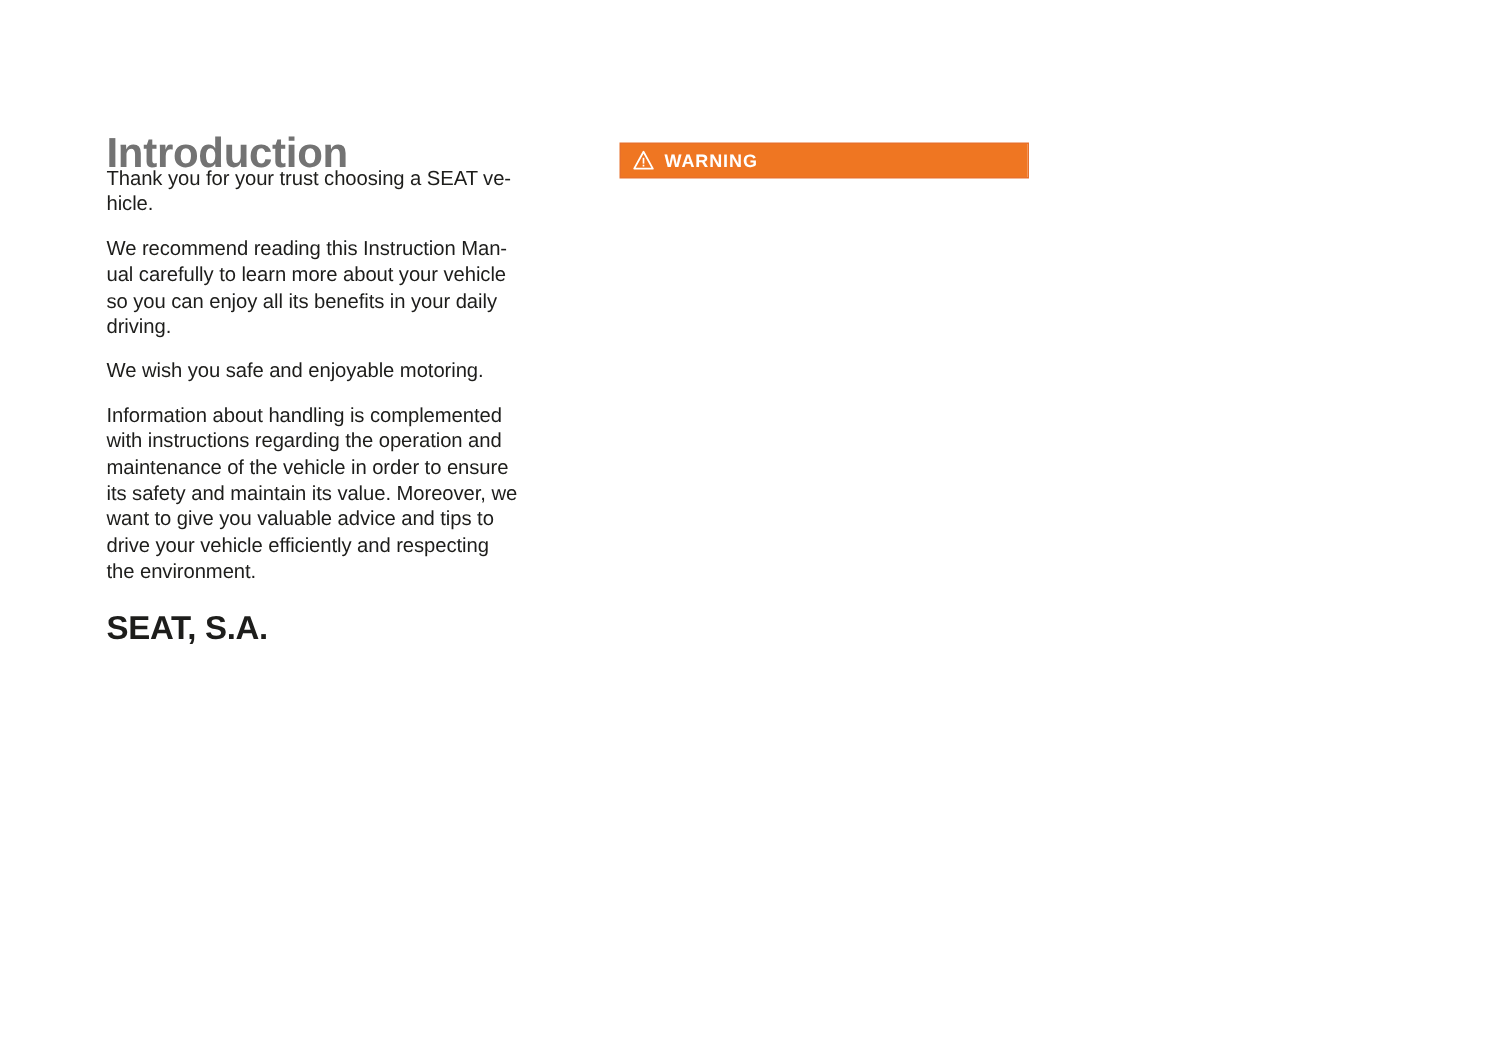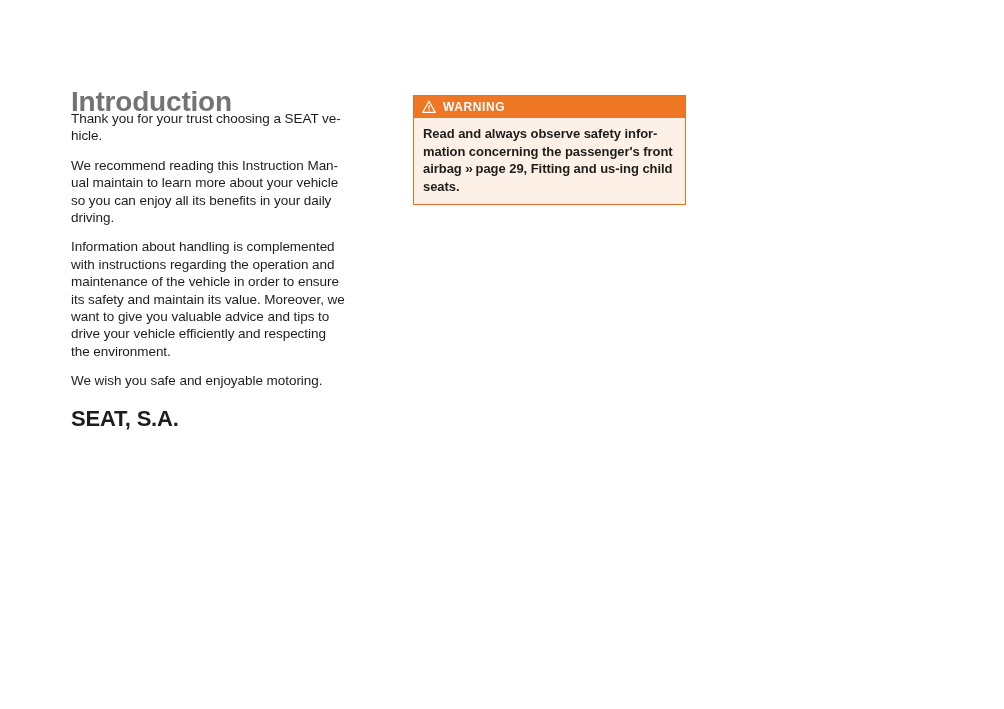--- a/index.html
+++ b/index.html
@@ -106,39 +106,34 @@
 </style>
 </head>
 <body>
 
 <div class="page">
 
   <h1 class="title">Introduction</h1>
 
   <div class="col-left">
     <p class="para">Thank you for your trust choosing a SEAT ve-hicle.</p>
-    <p class="para">We recommend reading this Instruction Man-ual maintain to learn more about your vehicle so you can enjoy all its benefits in your daily driving.</p>
+    <p class="para">We recommend reading this Instruction Man-ual carefully to learn more about your vehicle so you can enjoy all its benefits in your daily driving.</p>
+    <p class="para">We wish you safe and enjoyable motoring.</p>
     <p class="para">Information about handling is complemented with instructions regarding the operation and maintenance of the vehicle in order to ensure its safety and maintain its value. Moreover, we want to give you valuable advice and tips to drive your vehicle efficiently and respecting the environment.</p>
-    <p class="para">We wish you safe and enjoyable motoring.</p>
     <p class="signature">SEAT, S.A.</p>
   </div>
 
   <div class="col-right">
     <div class="warn-box">
       <div class="warn-head">
         <span class="tri">
           <svg width="14" height="14" viewBox="0 0 14 14" aria-hidden="true">
             <path d="M7 1.2 L13.2 12.4 L0.8 12.4 Z" fill="none" stroke="#ffffff" stroke-width="1.2" stroke-linejoin="round"></path>
             <rect x="6.45" y="5.2" width="1.1" height="3.9" fill="#ffffff"></rect>
             <rect x="6.45" y="9.8" width="1.1" height="1.2" fill="#ffffff"></rect>
           </svg>
         </span>
         <span class="label">WARNING</span>
       </div>
-      <div class="warn-body">
-        <span>Read and always observe safety infor-mation concerning the passenger's front airbag</span>
-        <span class="chev">››</span>
-        <span class="ref">page 29, Fitting and us-ing child seats.</span>
-      </div>
     </div>
   </div>
 
 </div>
 
 </body></html>

